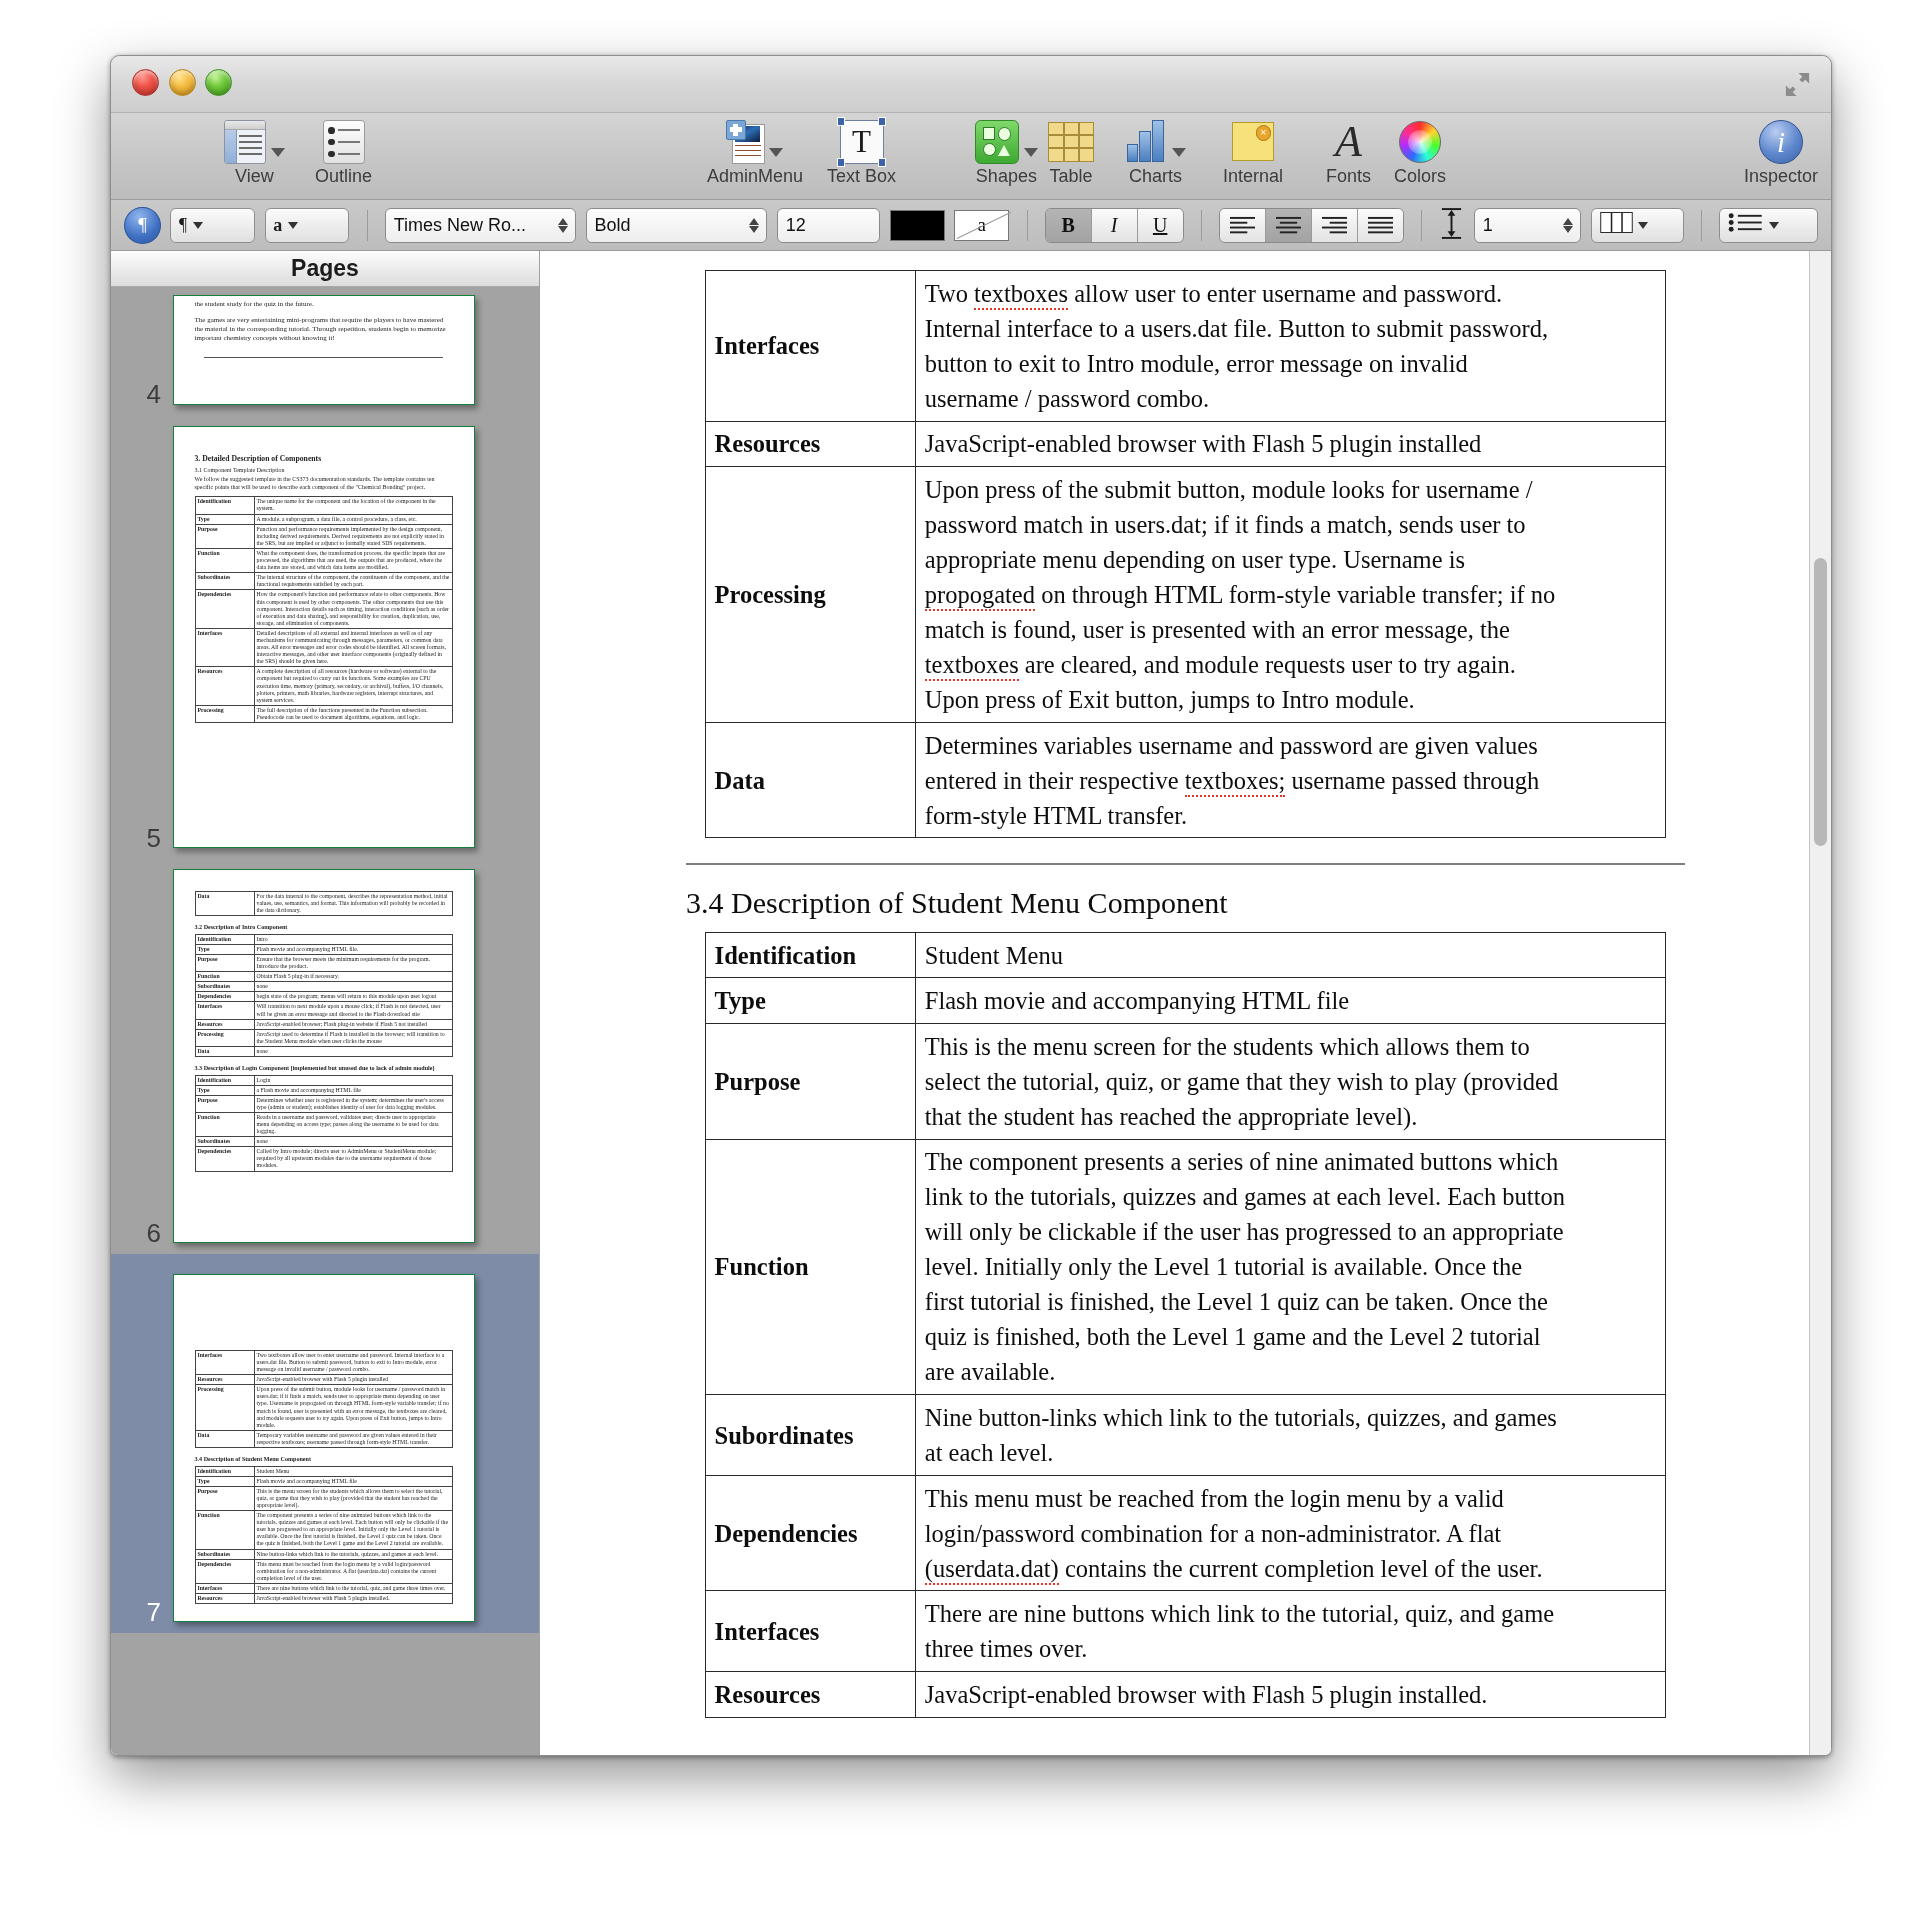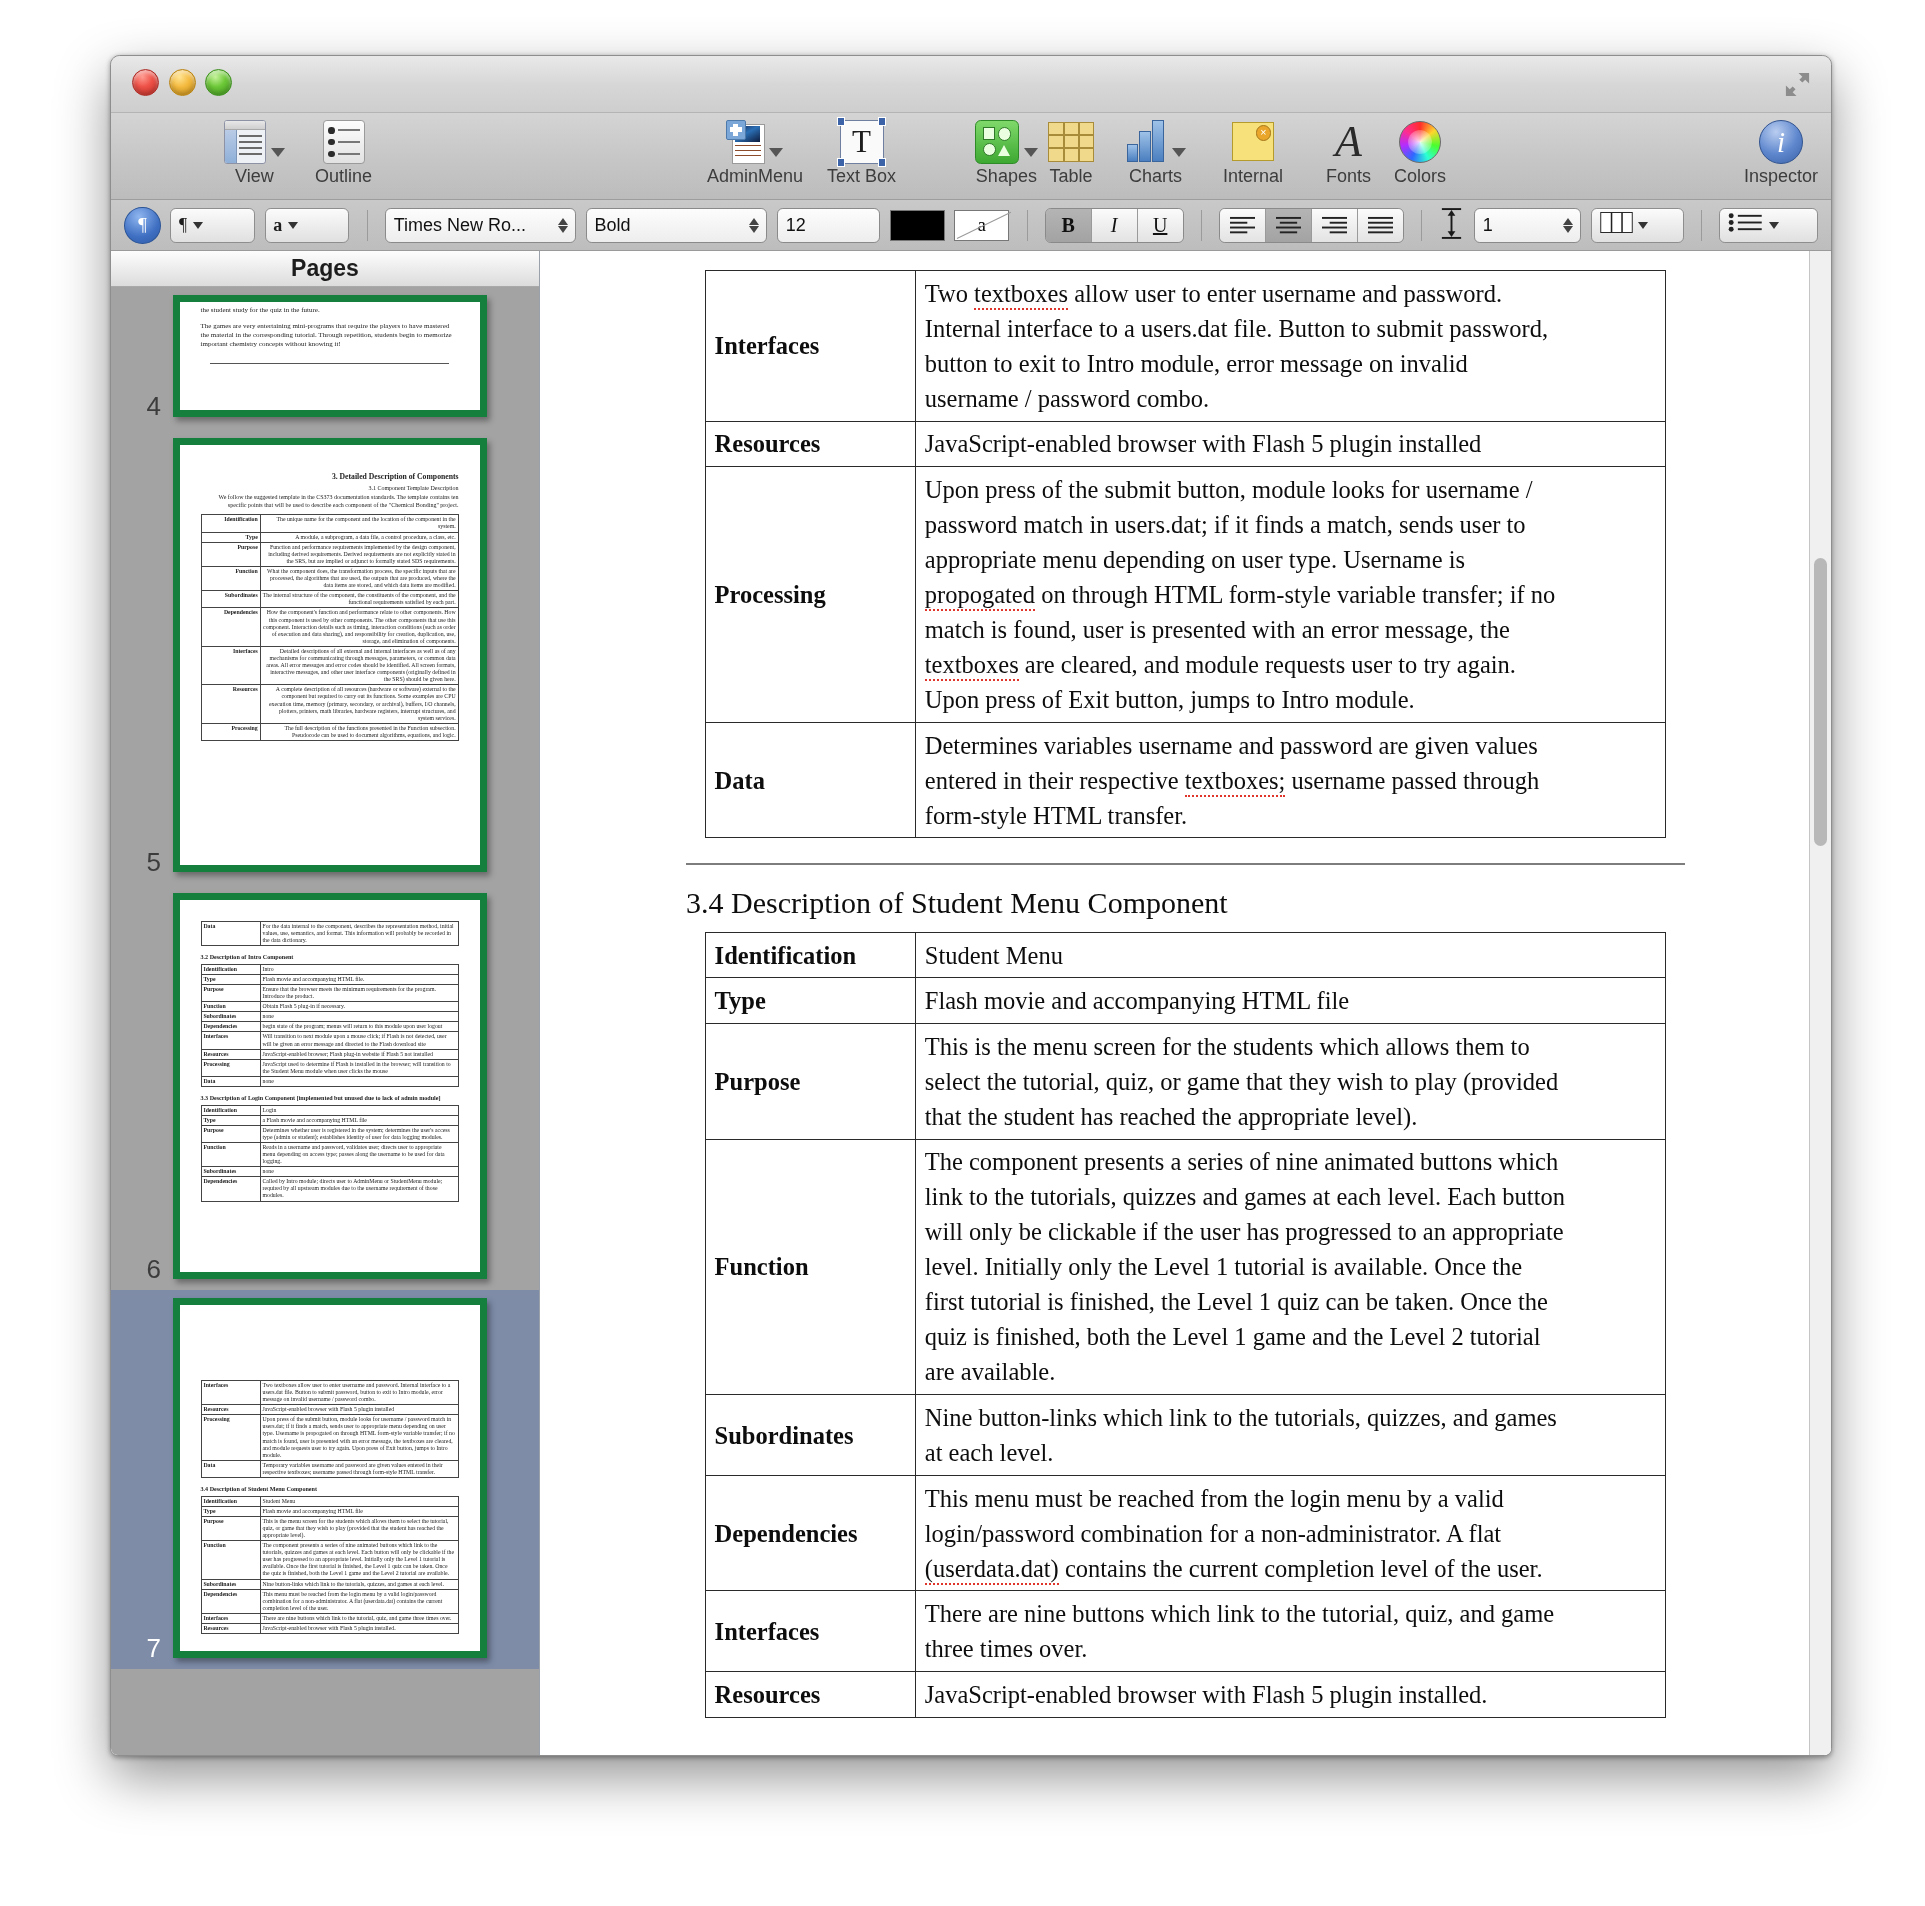--- a/index.html
+++ b/index.html
@@ -147,21 +147,21 @@
   .sidebar-header{
     height:35px;background:linear-gradient(#fdfdfd,#dcdcdc);
     border-bottom:1px solid #a9a9a9;
     text-align:center;font-size:23px;color:#1c1c1c;line-height:35px;font-weight:bold;
   }
   .thumb-row{position:relative;display:flex;align-items:flex-end;}
   .thumb-row.selected{background:#7e8ca8;}
   .thumb-num{width:50px;text-align:right;padding-right:11.5px;font-size:26px;color:#3c3c3c;padding-bottom:5.8px;}
   .thumb-row.selected .thumb-num{color:#fff;}
   .thumb{
-    width:300px;background:#fff;border:7px solid #15803d;
+    width:300px;background:#fff;border:1px solid #15803d;
     box-shadow:2.9px 3.8px 5.8px rgba(0,0,0,.35);
     margin:9.6px 0 11.5px 0;position:relative;overflow:hidden;
   }
   .mini{font-family:"Liberation Serif",serif;color:#222;}
   .mini p{margin:0 0 4.8px 0;font-size:7px;line-height:9px;}
   .mini .hrline{border:none;border-top:1px solid #555;margin:13.4px 9.6px 0 9.6px;}
   .mini h4{font-size:7.7px;margin:0 0 3.8px 0;font-weight:bold;}
   .mini table{border-collapse:collapse;width:100%;font-size:5.8px;line-height:7.1px;}
   .mini td{border:0.6px solid #444;padding:1px 1.9px;vertical-align:top;}
   .mini td.k{width:23%;font-weight:bold;}
@@ -477,21 +477,21 @@
             <div class="mini" style="padding:3.8px 21px 0 21px;">
               <p style="margin-bottom:7.7px;">the student study for the quiz in the future.</p>
               <p>The games are very entertaining mini-programs that require the players to have mastered the material in the corresponding tutorial. Through repetition, students begin to memorize important chemistry concepts without knowing it!</p>
               <hr class="hrline">
             </div>
           </div>
         </div>
 
         <div class="thumb-row">
           <div class="thumb-num">5</div>
-          <div class="thumb" style="height:420px;text-align:right;">
+          <div class="thumb" style="height:420px;">
             <div class="mini" style="padding:27px 21px 0 21px;">
               <h4>3. Detailed Description of Components</h4>
               <p style="font-size:6px;line-height:7.7px;margin-bottom:1.9px;">3.1 Component Template Description</p>
               <p style="font-size:6px;line-height:7.7px;">We follow the suggested template in the CS373 documentation standards. The template contains ten specific points that will be used to describe each component of the "Chemical Bonding" project.</p>
               <table>
                   <tbody>
                     <tr>
                       <td class="k">Identification</td>
                       <td>The unique name for the component and the location of the component in the system.</td>
                     </tr>

